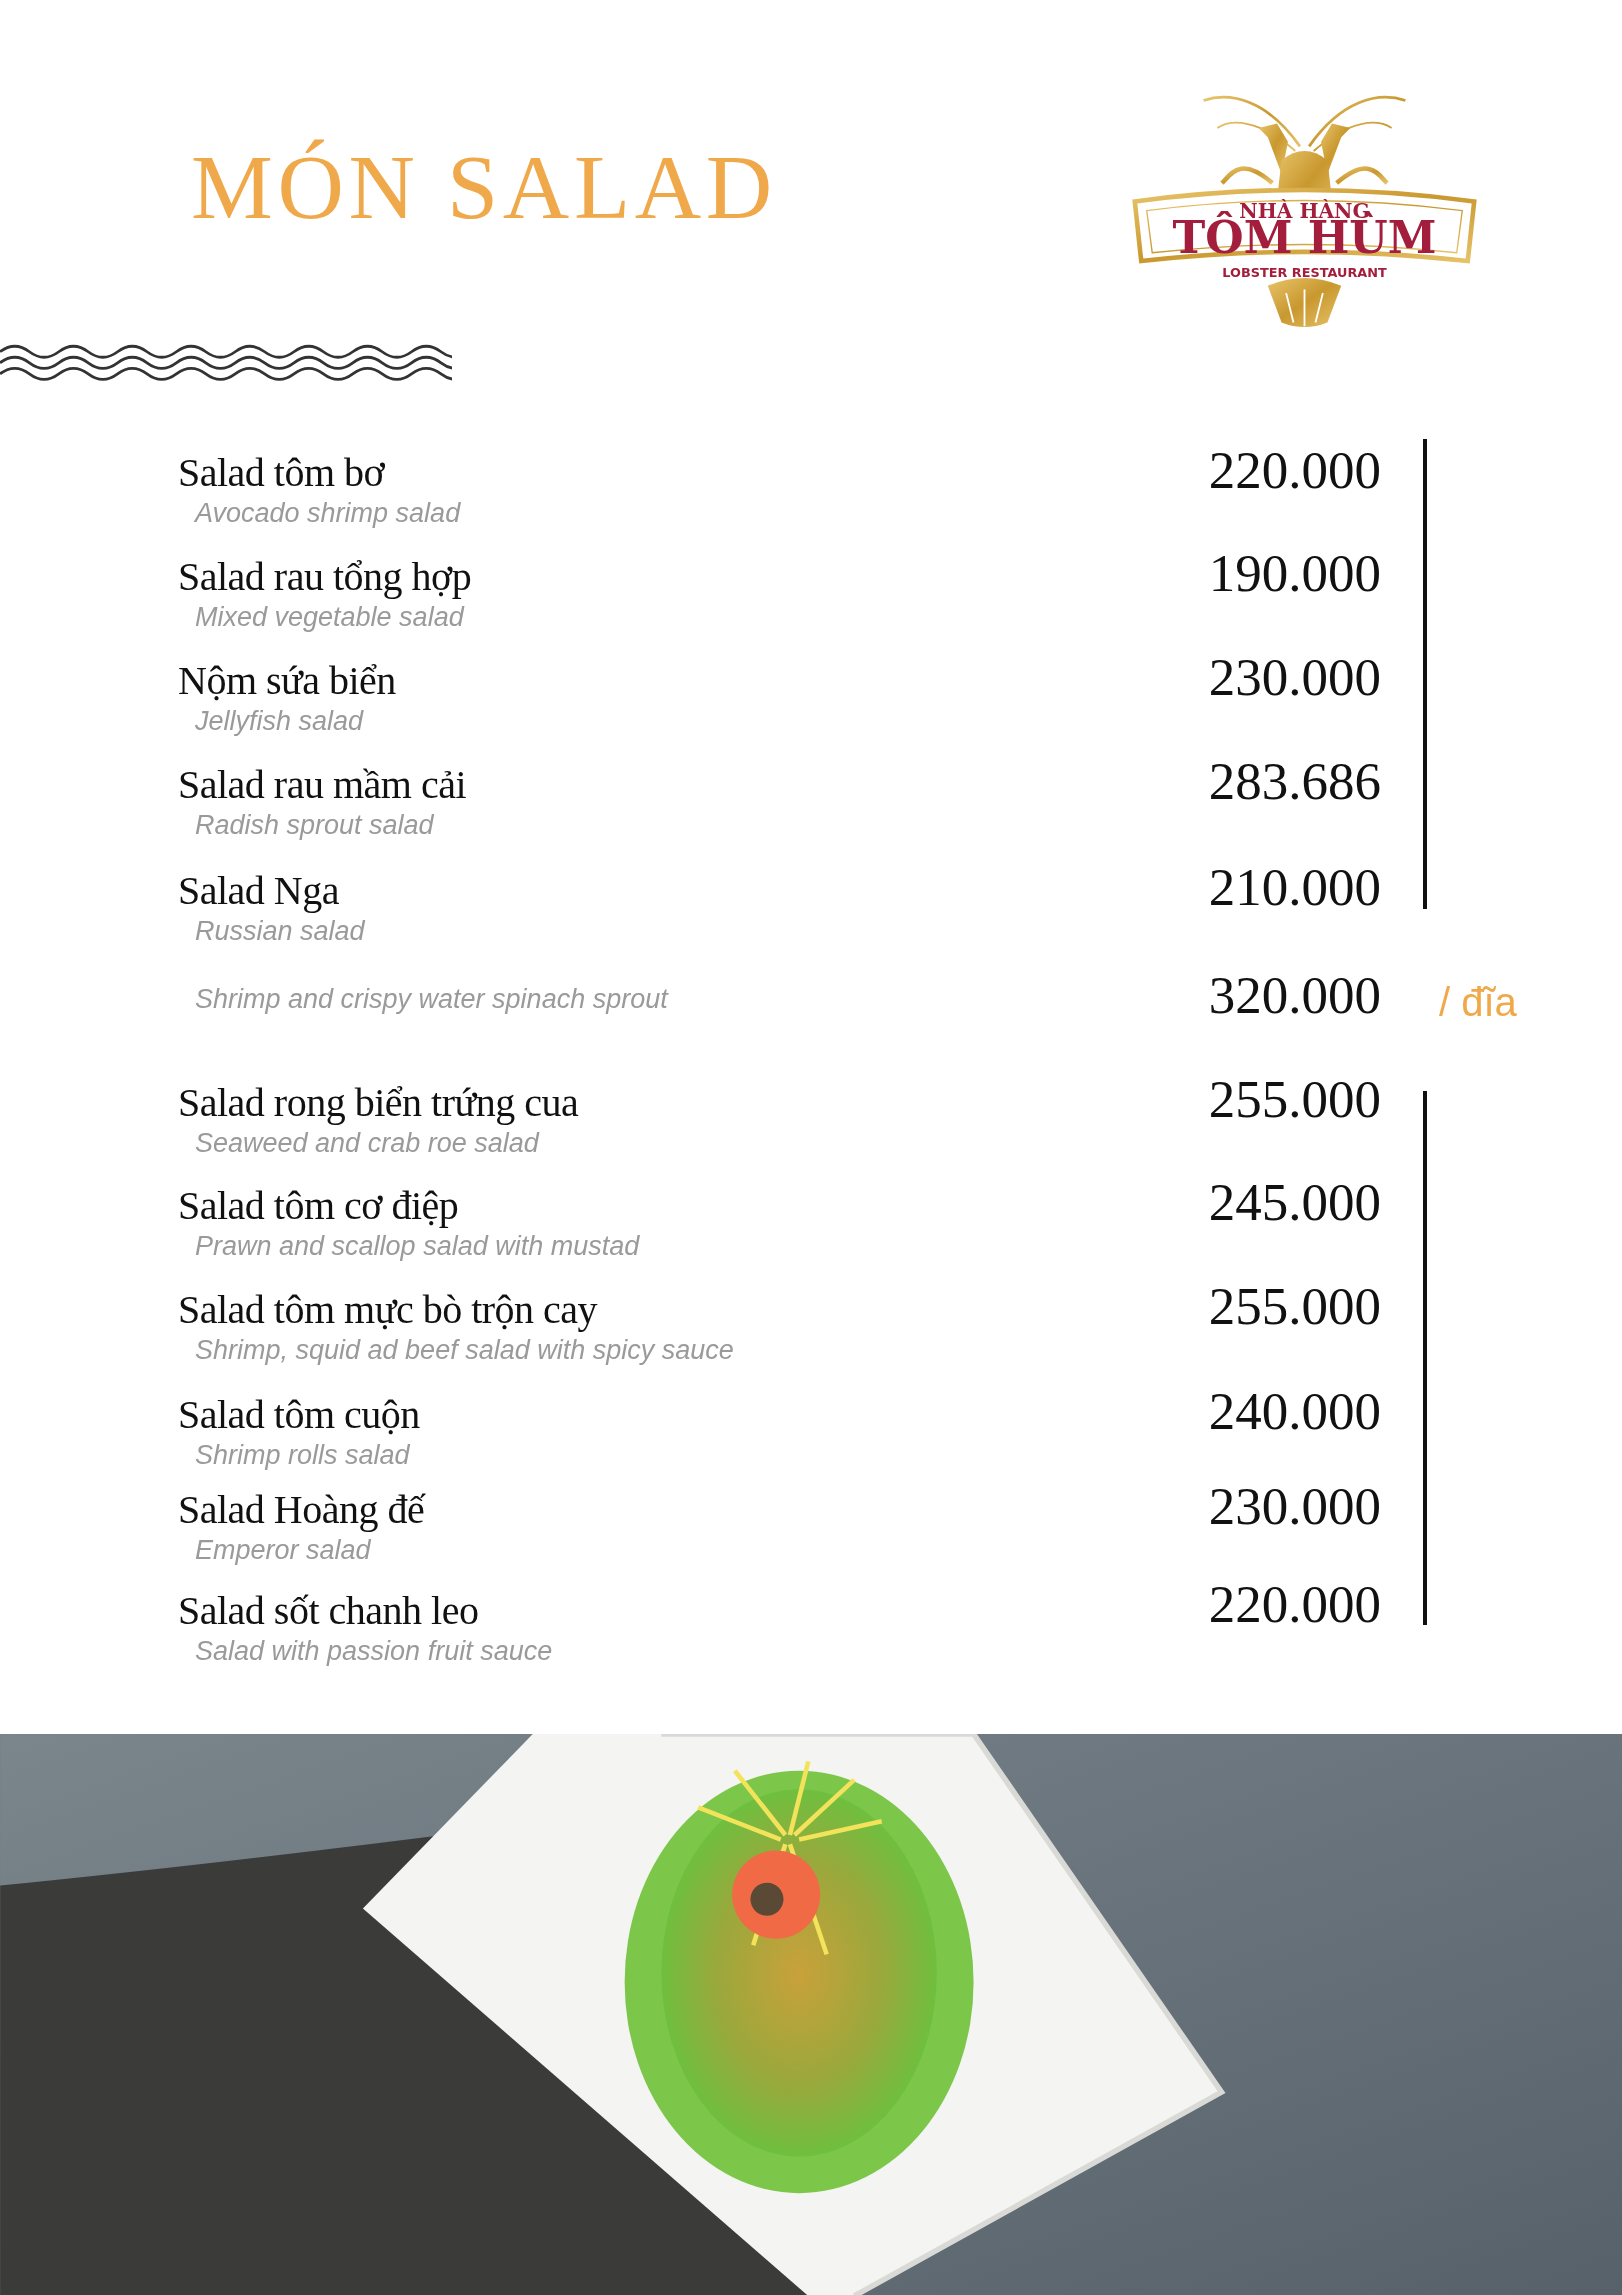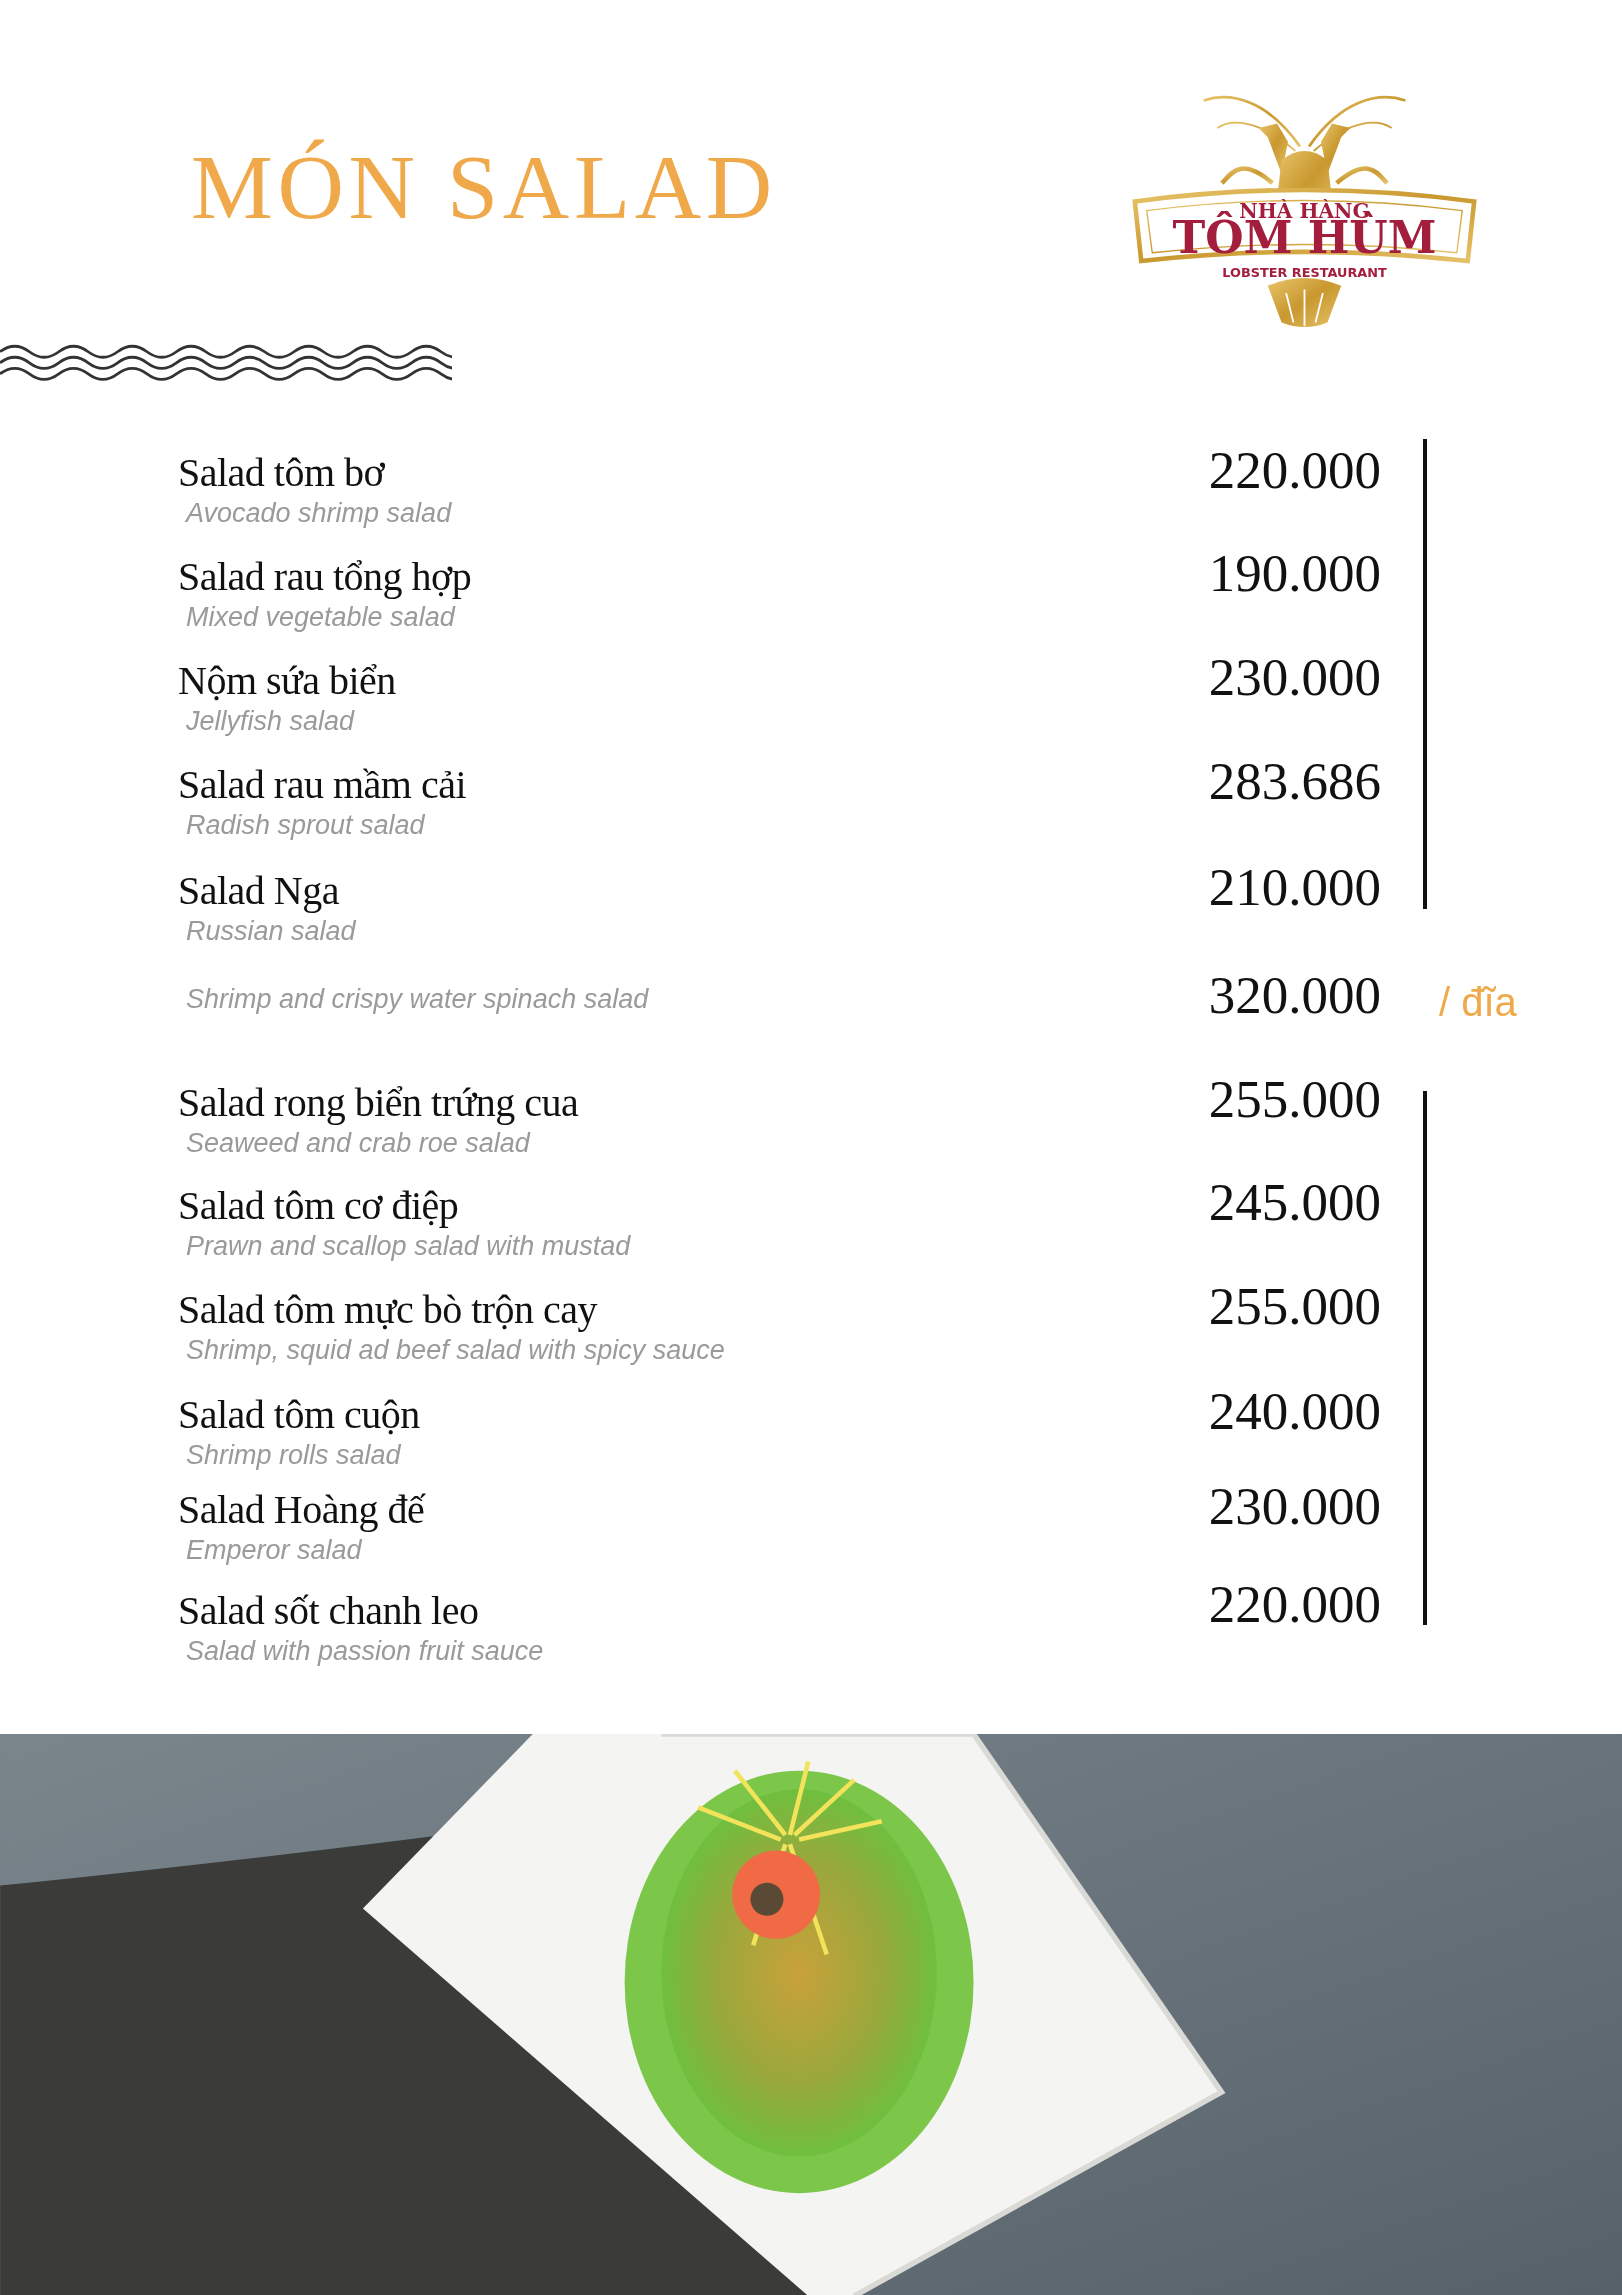--- a/index.html
+++ b/index.html
@@ -3,21 +3,21 @@
 <meta charset="utf-8">
 <style>
   html, body { margin:0; padding:0; }
   body { width:1623px; height:2296px; background:#ffffff; position:relative; overflow:hidden; font-family:"Liberation Serif", serif; }
   .title { position:absolute; left:179px; top:129px; font-family:"Liberation Serif", serif; font-size:92px; letter-spacing:4.6px; color:#f0a94a; line-height:1; margin:12px; font-weight:normal; }
   .logo { position:absolute; left:1130px; top:73px; width:349px; height:266px; }
   .wave { position:absolute; left:0; top:335px; width:452px; height:51px; }
   .menu { position:absolute; left:0; top:0; width:100%; }
   .item { position:absolute; left:178px; }
   .item .vn { font-family:"Liberation Serif", serif; font-size:40px; color:#111; line-height:1; white-space:nowrap; letter-spacing:-0.5px; }
-  .item .en { font-family:"Liberation Sans", sans-serif; font-style:italic; font-size:27px; color:#9a9a9a; line-height:1; margin-top:7.3px; margin-left:8px; white-space:nowrap; }
+  .item .en { font-family:"Liberation Sans", sans-serif; font-style:italic; font-size:27px; color:#9a9a9a; line-height:1; margin-top:7.3px; margin-left:17px; white-space:nowrap; }
   .price { position:absolute; right:242px; font-family:"Liberation Serif", serif; font-size:53px; color:#111; line-height:1; text-align:center; }
   .vline { position:absolute; left:1423px; width:3.7px; background:#111; }
   .unit { position:absolute; left:1439px; top:980px; font-family:Liberation Sans, sans-serif; font-size:40px; color:#f0a94a; }
   .photo { position:absolute; left:0; top:1734px; width:1623px; height:562px; overflow:hidden; background:#6f7b83; }
 </style>
 </head>
 <body>
 
 <h1 class="title">MÓN SALAD</h1>
 
@@ -88,21 +88,21 @@
   </div>
   <div class="price" style="top:755px">283.686</div>
 
   <div class="item" style="top:871px">
     <div class="vn">Salad Nga</div>
     <div class="en">Russian salad</div>
   </div>
   <div class="price" style="top:861px">210.000</div>
 
   <div class="item" style="top:979px">
-    <div class="en">Shrimp and crispy water spinach salad</div>
+    <div class="en">Shrimp and crispy water spinach sprout</div>
   </div>
   <div class="price" style="top:969px">320.000</div>
   <div class="unit">/ đĩa</div>
 
   <div class="item" style="top:1083px">
     <div class="vn">Salad rong biển trứng cua</div>
     <div class="en">Seaweed and crab roe salad</div>
   </div>
   <div class="price" style="top:1073px">255.000</div>
 

